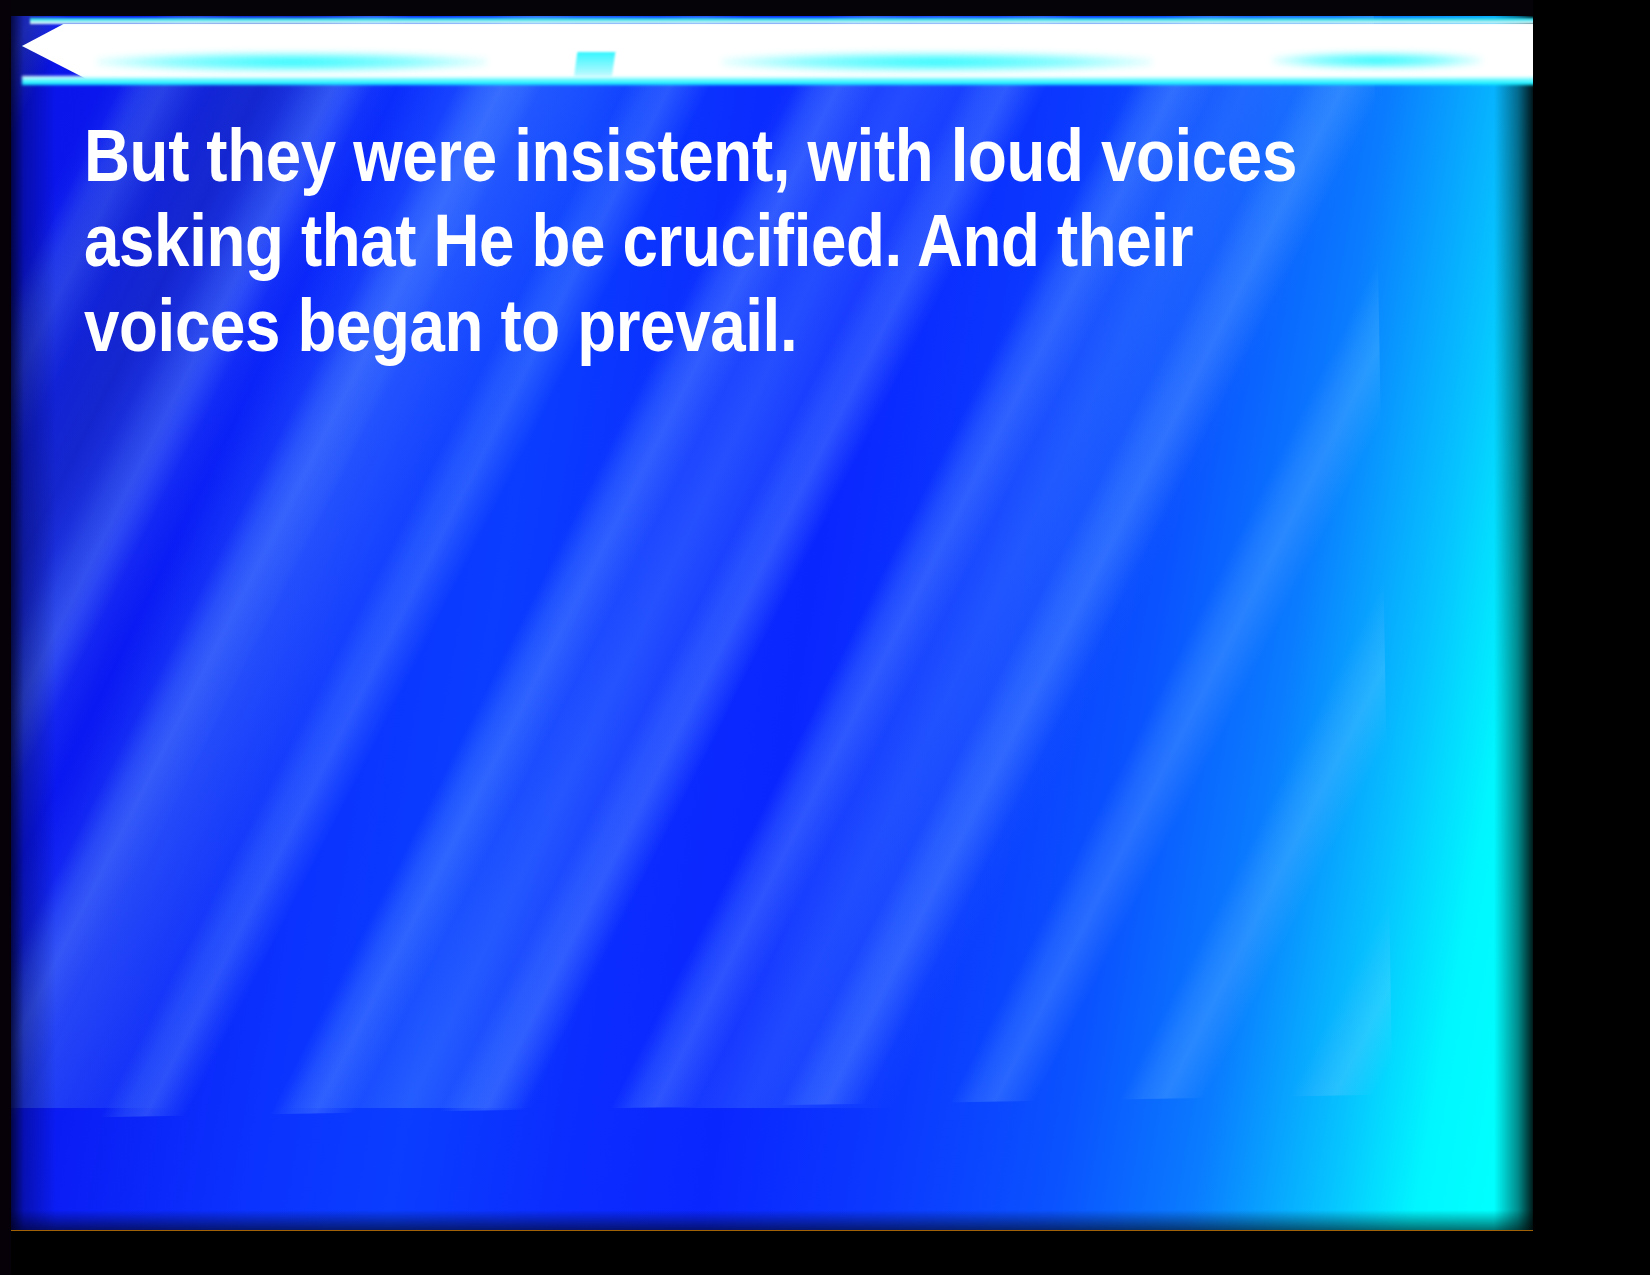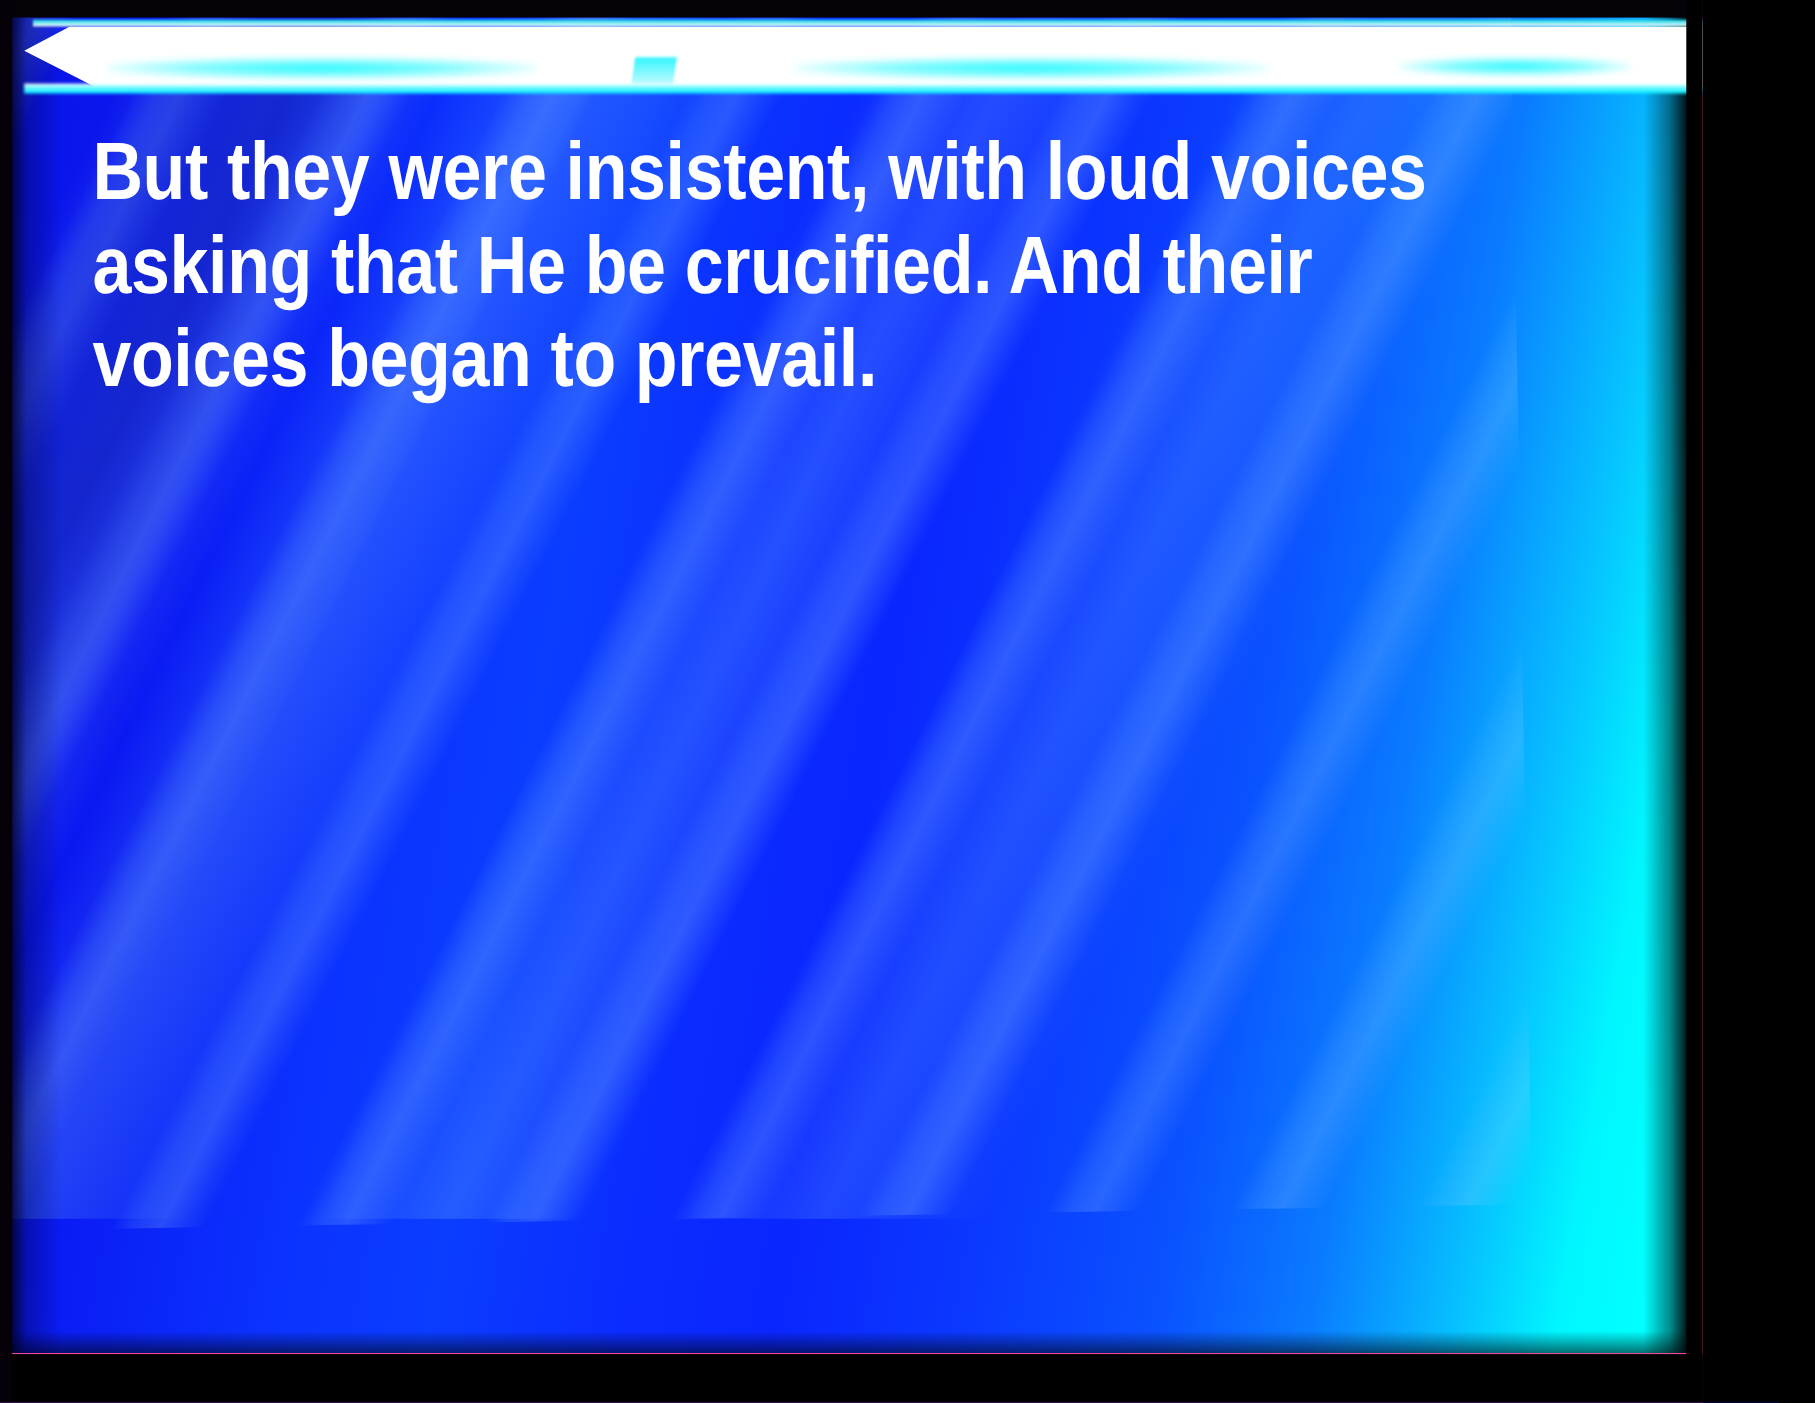--- a/index.html
+++ b/index.html
@@ -5,21 +5,21 @@
 <style>
   html, body {
     margin: 0;
     padding: 0;
     background: #000000;
   }
   #slide {
     position: relative;
     width: 1548px;
     height: 1275px;
-    background: #ec4899;
+    background: #a16207;
     overflow: hidden;
     font-family: "Liberation Sans", "DejaVu Sans", sans-serif;
   }
 
   
   .bg-layer {
     position: absolute;
     left: 0; top: 0;
     width: 100%; height: 100%;
     pointer-events: none;

